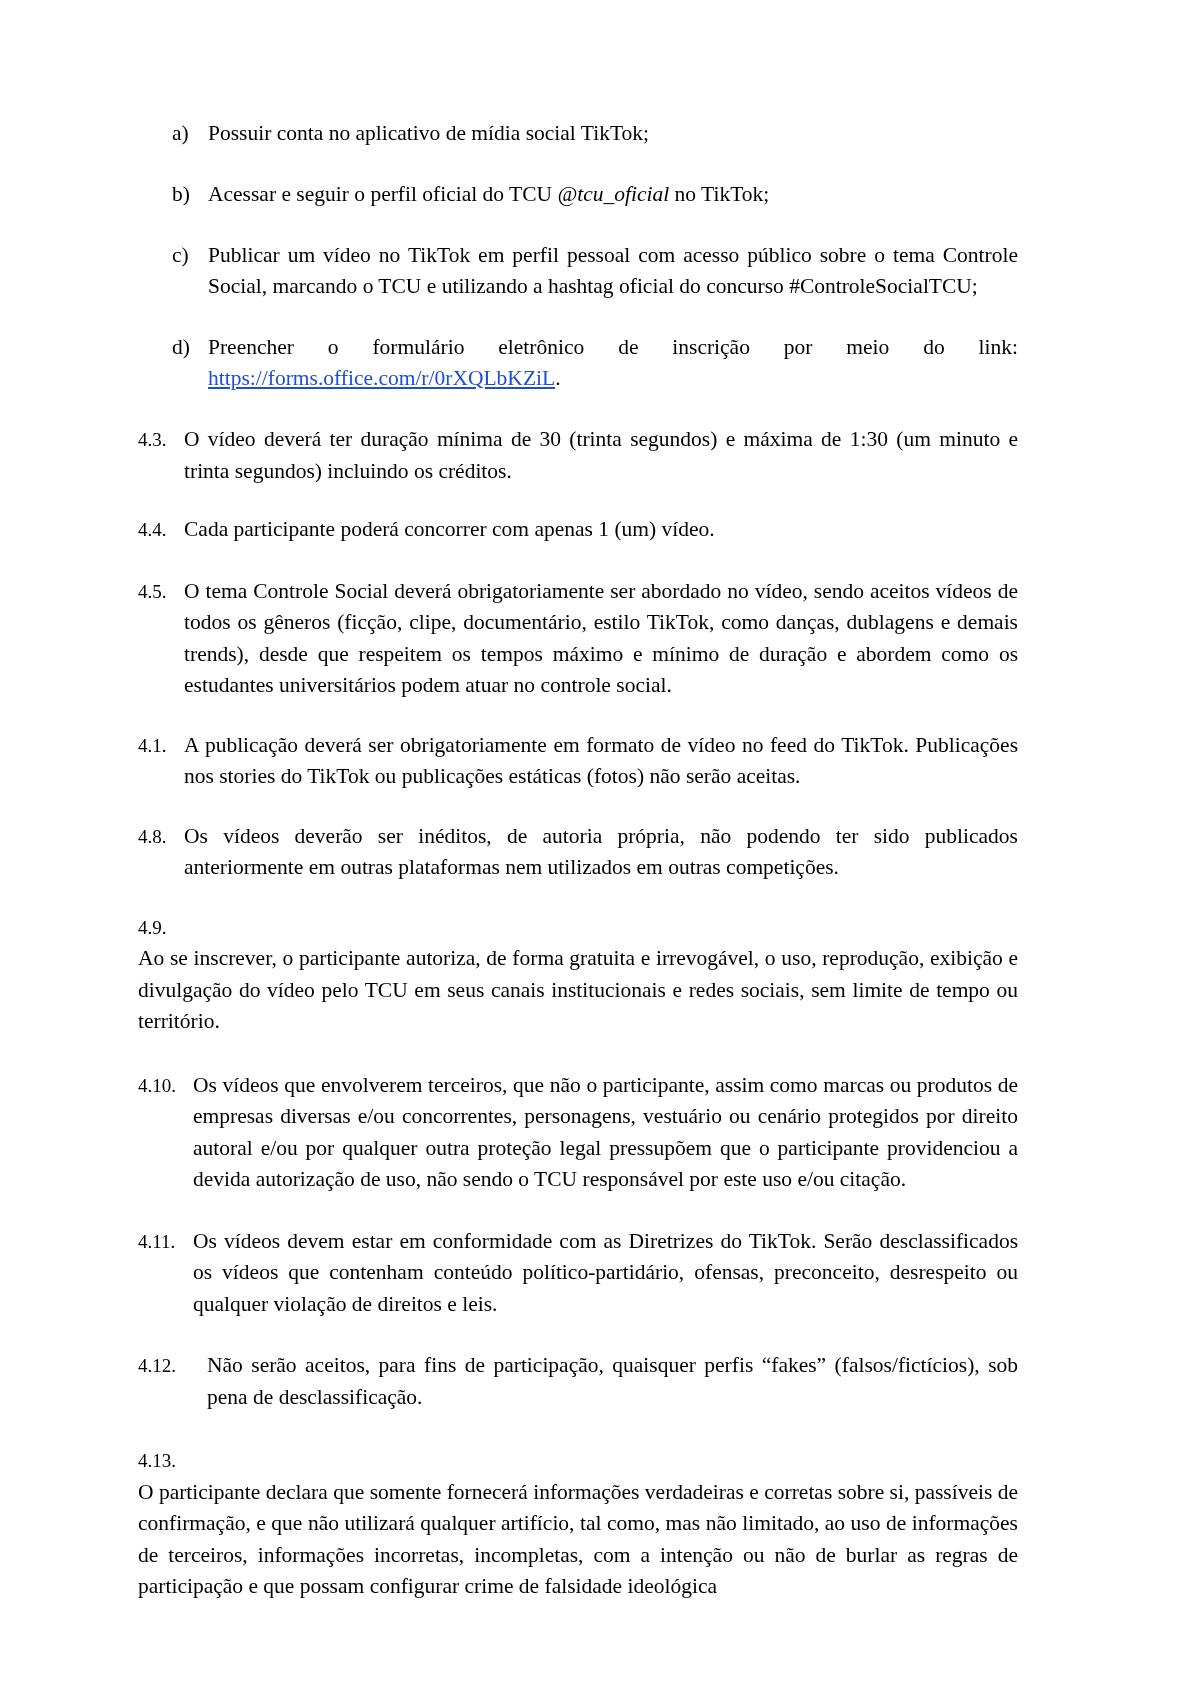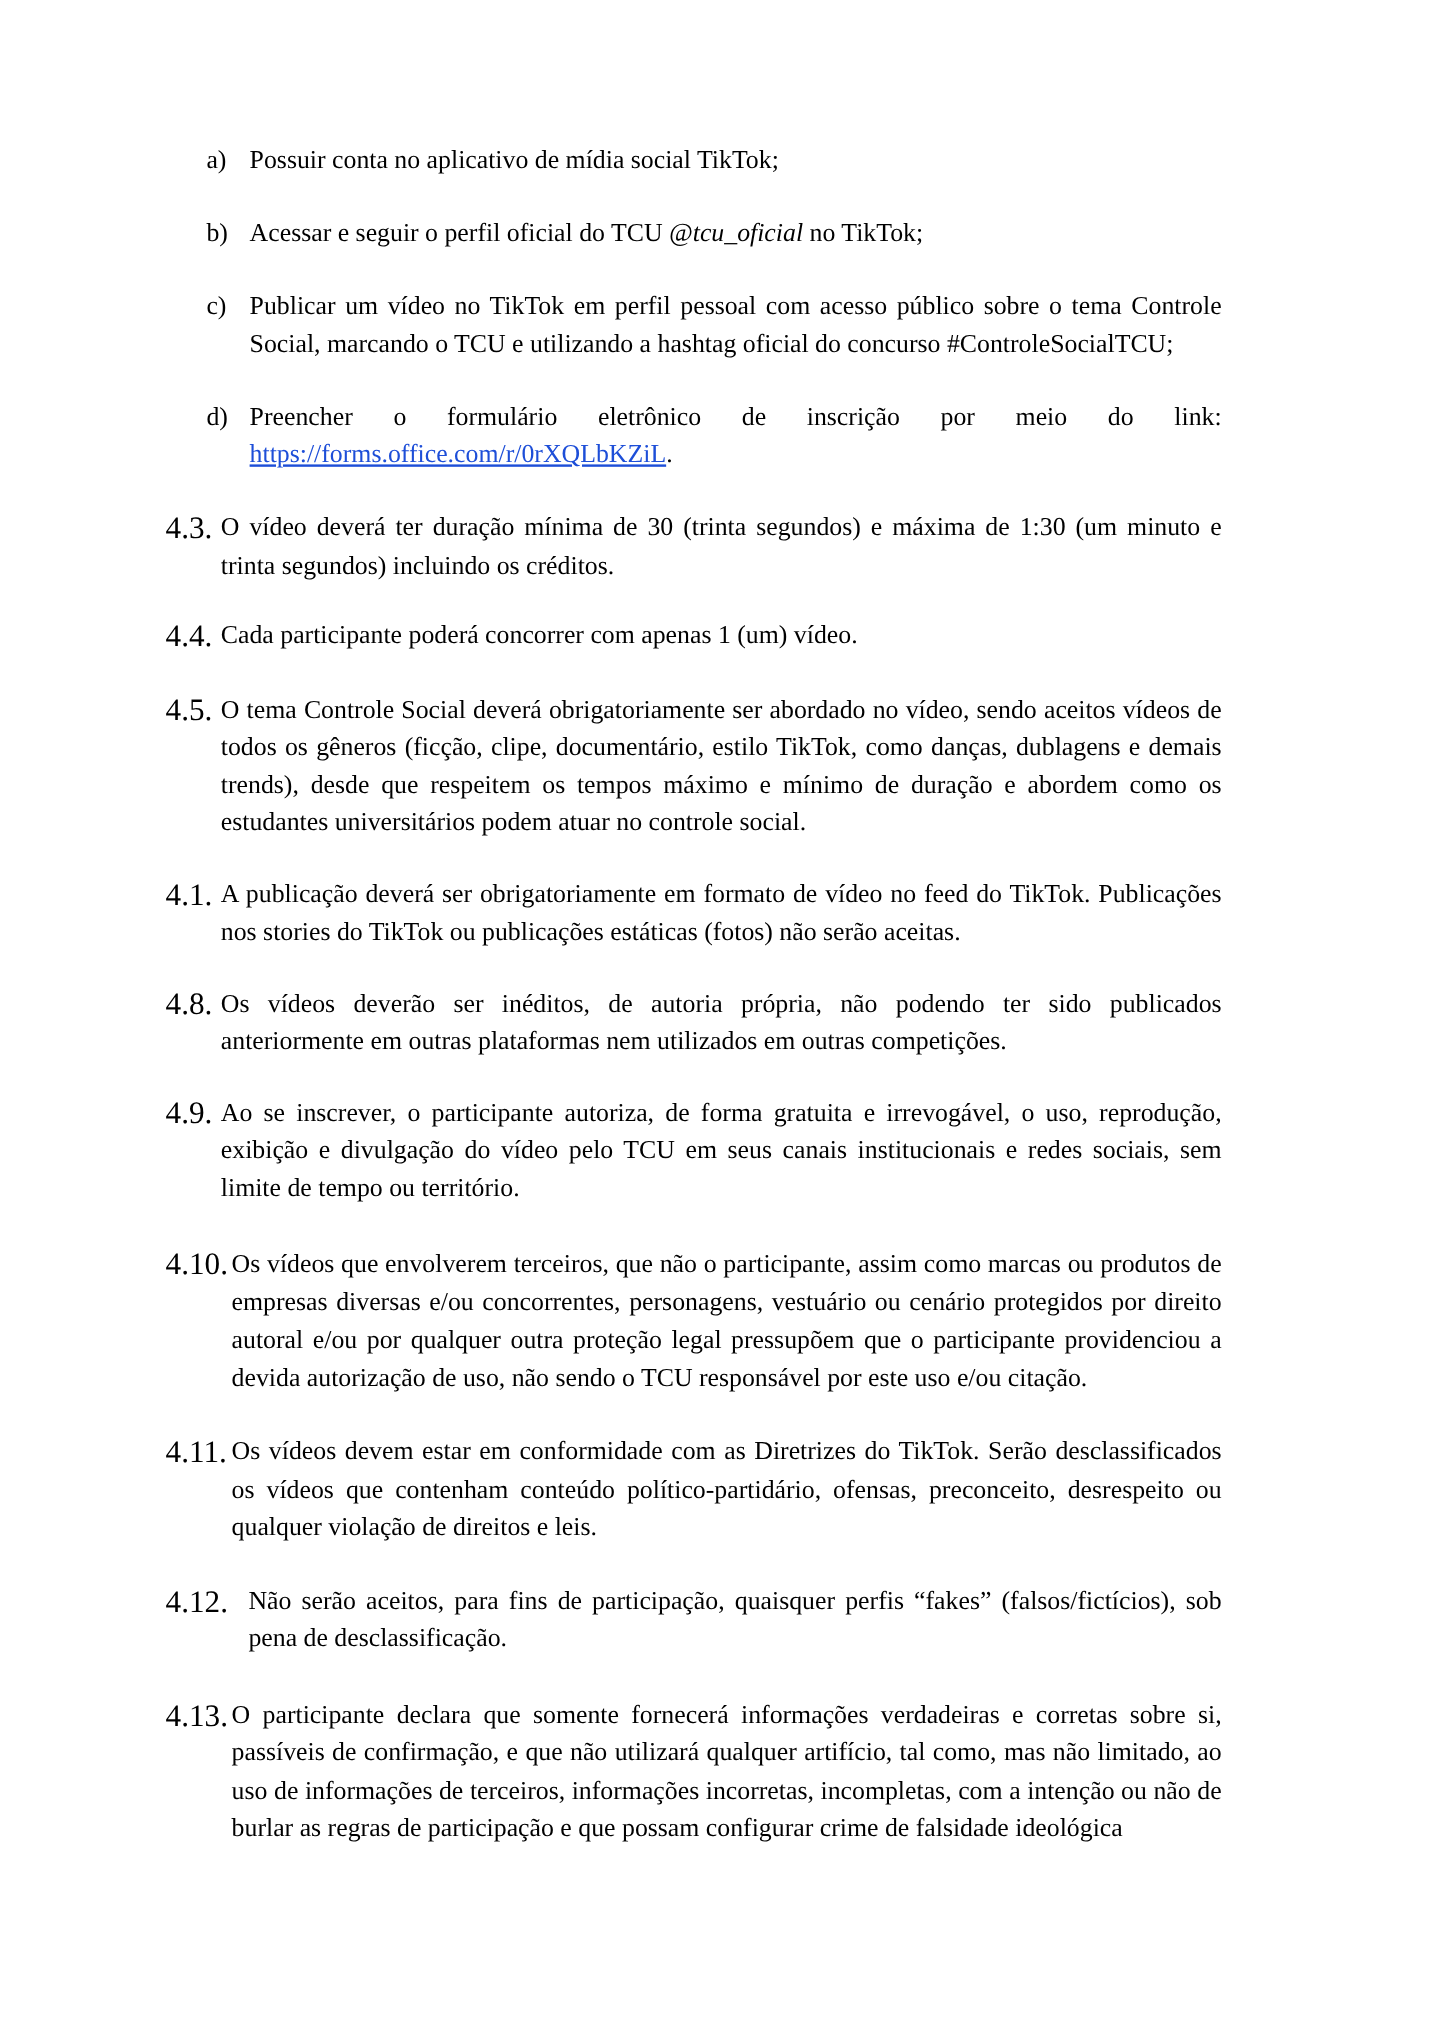--- a/index.html
+++ b/index.html
@@ -55,21 +55,21 @@
 
   
   .clause {
     display: flex;
     align-items: flex-start;
     margin: 0 0 26px 0;
   }
   .clause .num {
     flex: 0 0 auto;
     width: 46px;
-    font-size: 26px;
+    font-size: 19px;
     line-height: 31.5px;
     white-space: nowrap;
   }
   .clause .num.wide {
     width: 55px;
   }
   .clause .text {
     flex: 1 1 auto;
     font-size: 21.5px;
     line-height: 31.5px;
@@ -81,25 +81,25 @@
     text-align: justify;
   }
 
   
   .clause.c43 { margin-bottom: 27px; }
   .clause.c44 { margin-bottom: 30px; }
   .clause.c45 { margin-bottom: 28px; }
   .clause.c46 { margin-bottom: 28px; }
   .clause.c47 { margin-bottom: 28px; }
   .clause.c48 { margin-bottom: 28px; }
-  .clause.c49 { margin-bottom: 32px; }
+  .clause.c49 { margin-bottom: 32px; flex-direction: column; }
   .clause.c410 { margin-bottom: 30px; }
   .clause.c411 { margin-bottom: 30px; }
   .clause.c412 { margin-bottom: 32px; }
-  .clause.c413 { margin-bottom: 0; }
+  .clause.c413 { margin-bottom: 0; flex-direction: column; }
 
   em.ital {
     font-style: italic;
   }
   a.doc-link {
     color: #1d4ed8;
     text-decoration: underline;
     text-underline-offset: 2px;
   }
   .hang {

